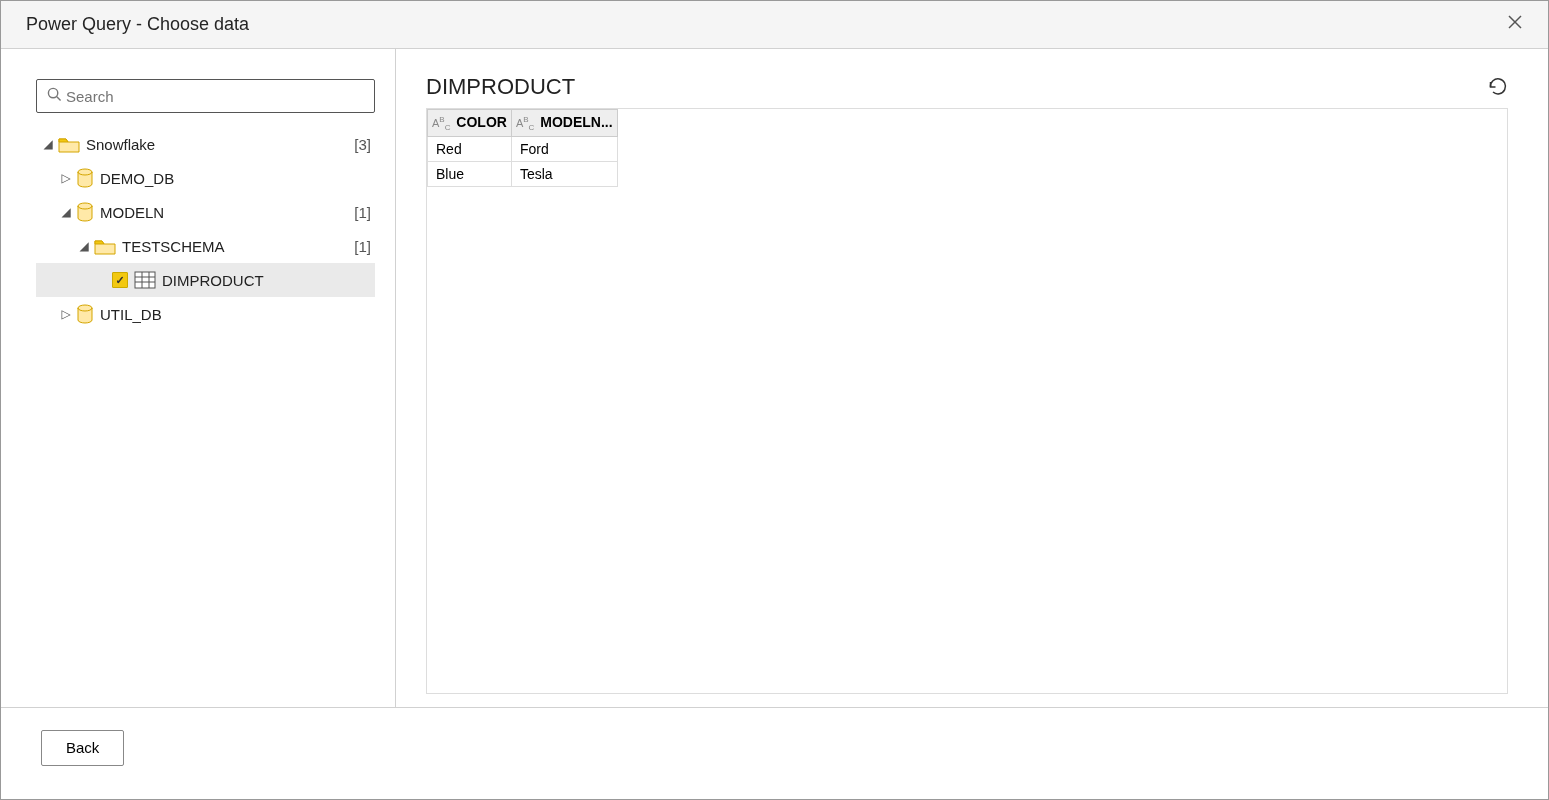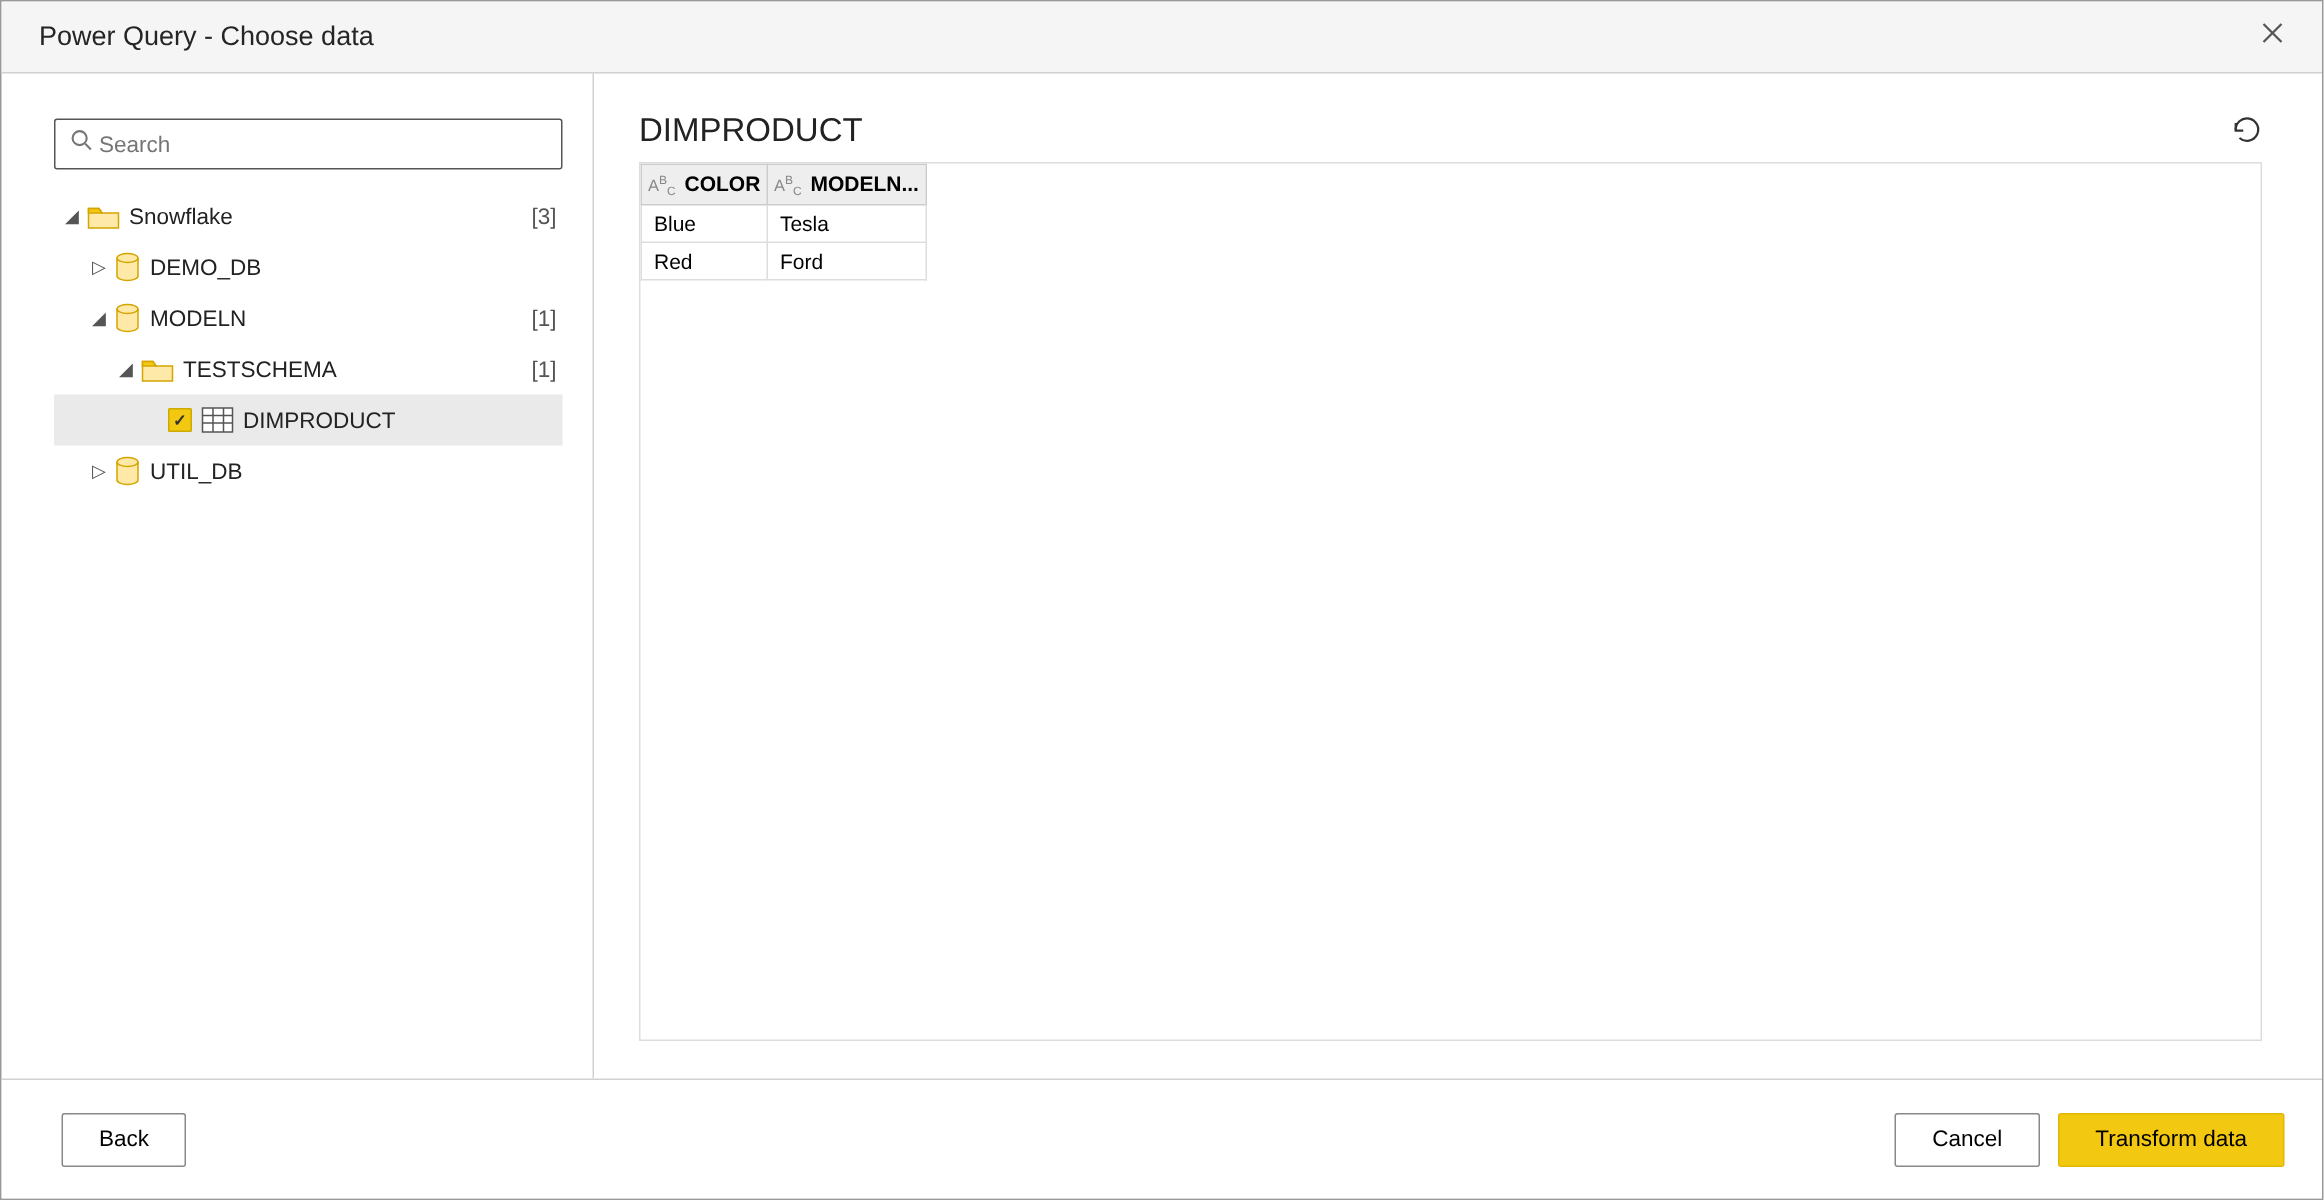--- a/index.html
+++ b/index.html
@@ -51,21 +51,21 @@
   .table-title { font-size: 22px; font-weight: 400; color: #222; }
 
   .data-table-wrap { border: 1px solid #ddd; flex: 1; overflow: auto; background: #fff; }
   .data-table { border-collapse: collapse; font-size: 14px; }
   .data-table th { background: #eee; font-weight: 600; padding: 4px 4px; border: 1px solid #ccc; text-align: left; white-space: nowrap; }
   .data-table td { padding: 4px 8px; border: 1px solid #ddd; }
   .col-type { color: #888; font-size: 11px; font-weight: 400; margin-right: 2px; vertical-align: middle; }
   .col-type sub { font-size: 8px; }
 
   
-  .footer { position: absolute; bottom: 0; left: 0; right: 0; height: 80px; border-top: 1px solid #d1d1d1; display: flex; align-items: center; padding: 0 25px 0 40px; justify-content: space-between; background: #fff; }
+  .footer { position: absolute; bottom: 12px; left: 0; right: 0; height: 80px; border-top: 1px solid #d1d1d1; display: flex; align-items: center; padding: 0 25px 0 40px; justify-content: space-between; background: #fff; }
   .footer-left, .footer-right { display: flex; gap: 12px; }
   .btn { height: 36px; padding: 0 24px; border: 1px solid #888; background: #fff; font-size: 15px; border-radius: 2px; cursor: pointer; }
   .btn-primary { background: #f2c811; border-color: #e0b800; }
 </style>
 </head>
 <body>
 
 <div class="header">
   <div class="header-title">Power Query - Choose data</div>
   <div class="close-x">
@@ -192,35 +192,31 @@
               <span>COLOR</span>
             </th>
             <th>
               <span class="col-type">A<sup style="font-size:8px">B</sup><sub>C</sub></span>
               <span>MODELN...</span>
             </th>
           </tr>
         </thead>
         <tbody>
           <tr>
+            <td>Red</td>
+            <td>Ford</td>
+          </tr>
+          <tr>
             <td>Blue</td>
             <td>Tesla</td>
           </tr>
-          <tr>
-            <td>Red</td>
-            <td>Ford</td>
-          </tr>
         </tbody>
       </table>
     </div>
   </div>
 
 </div>
 
 <div class="footer">
   <div class="footer-left">
     <button class="btn">Back</button>
   </div>
-  <div class="footer-right">
-    <button class="btn">Cancel</button>
-    <button class="btn btn-primary">Transform data</button>
-  </div>
 </div>
 
 </body></html>

